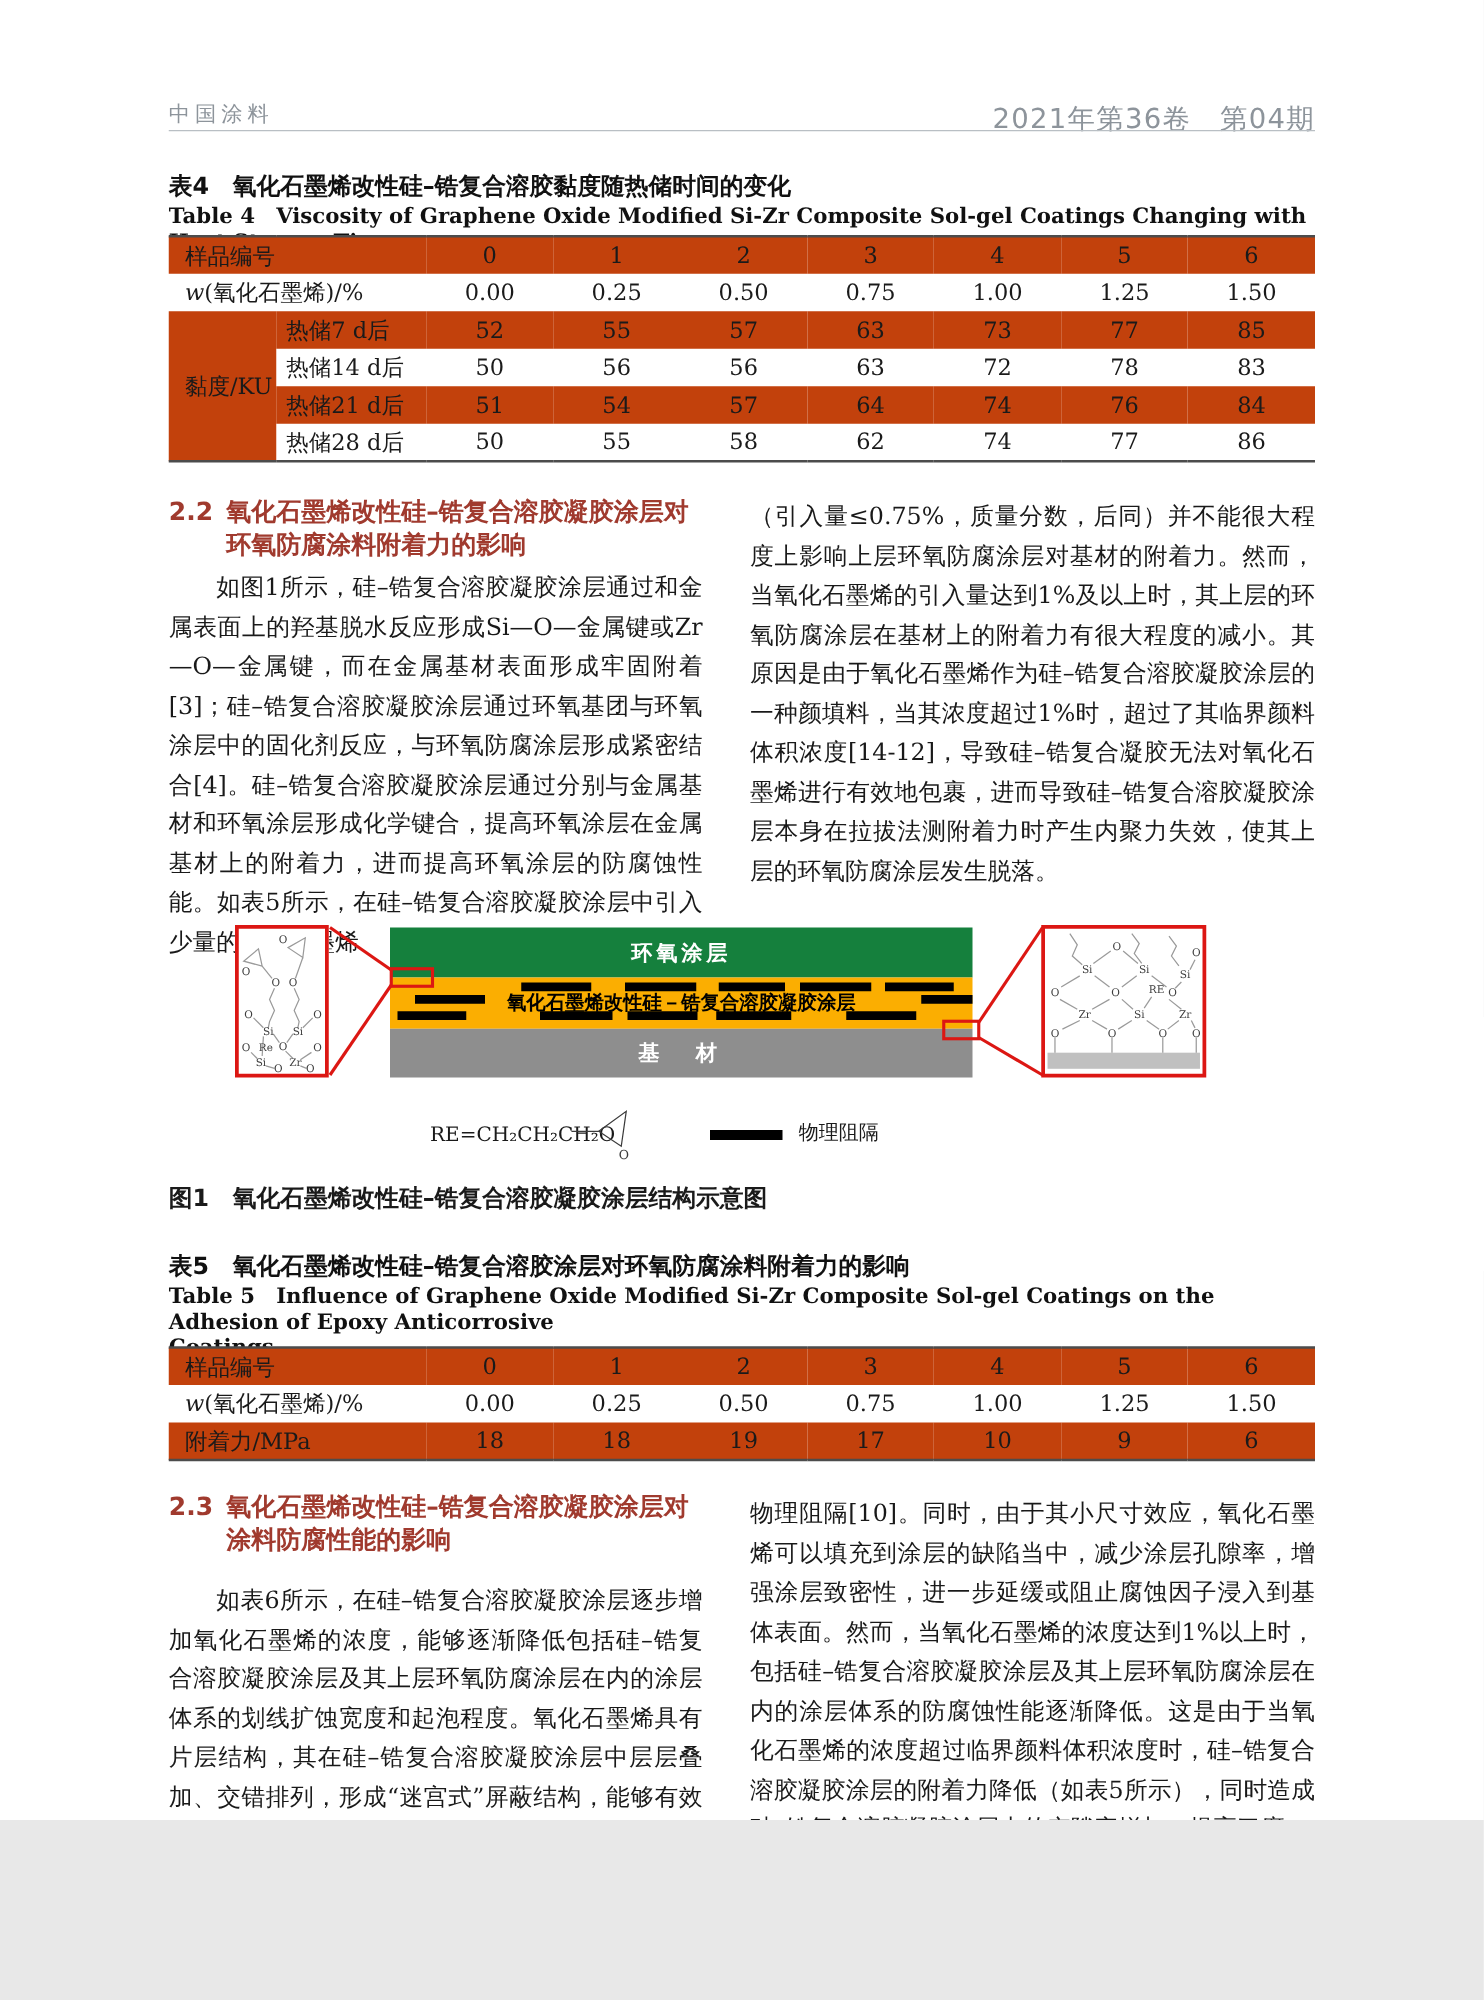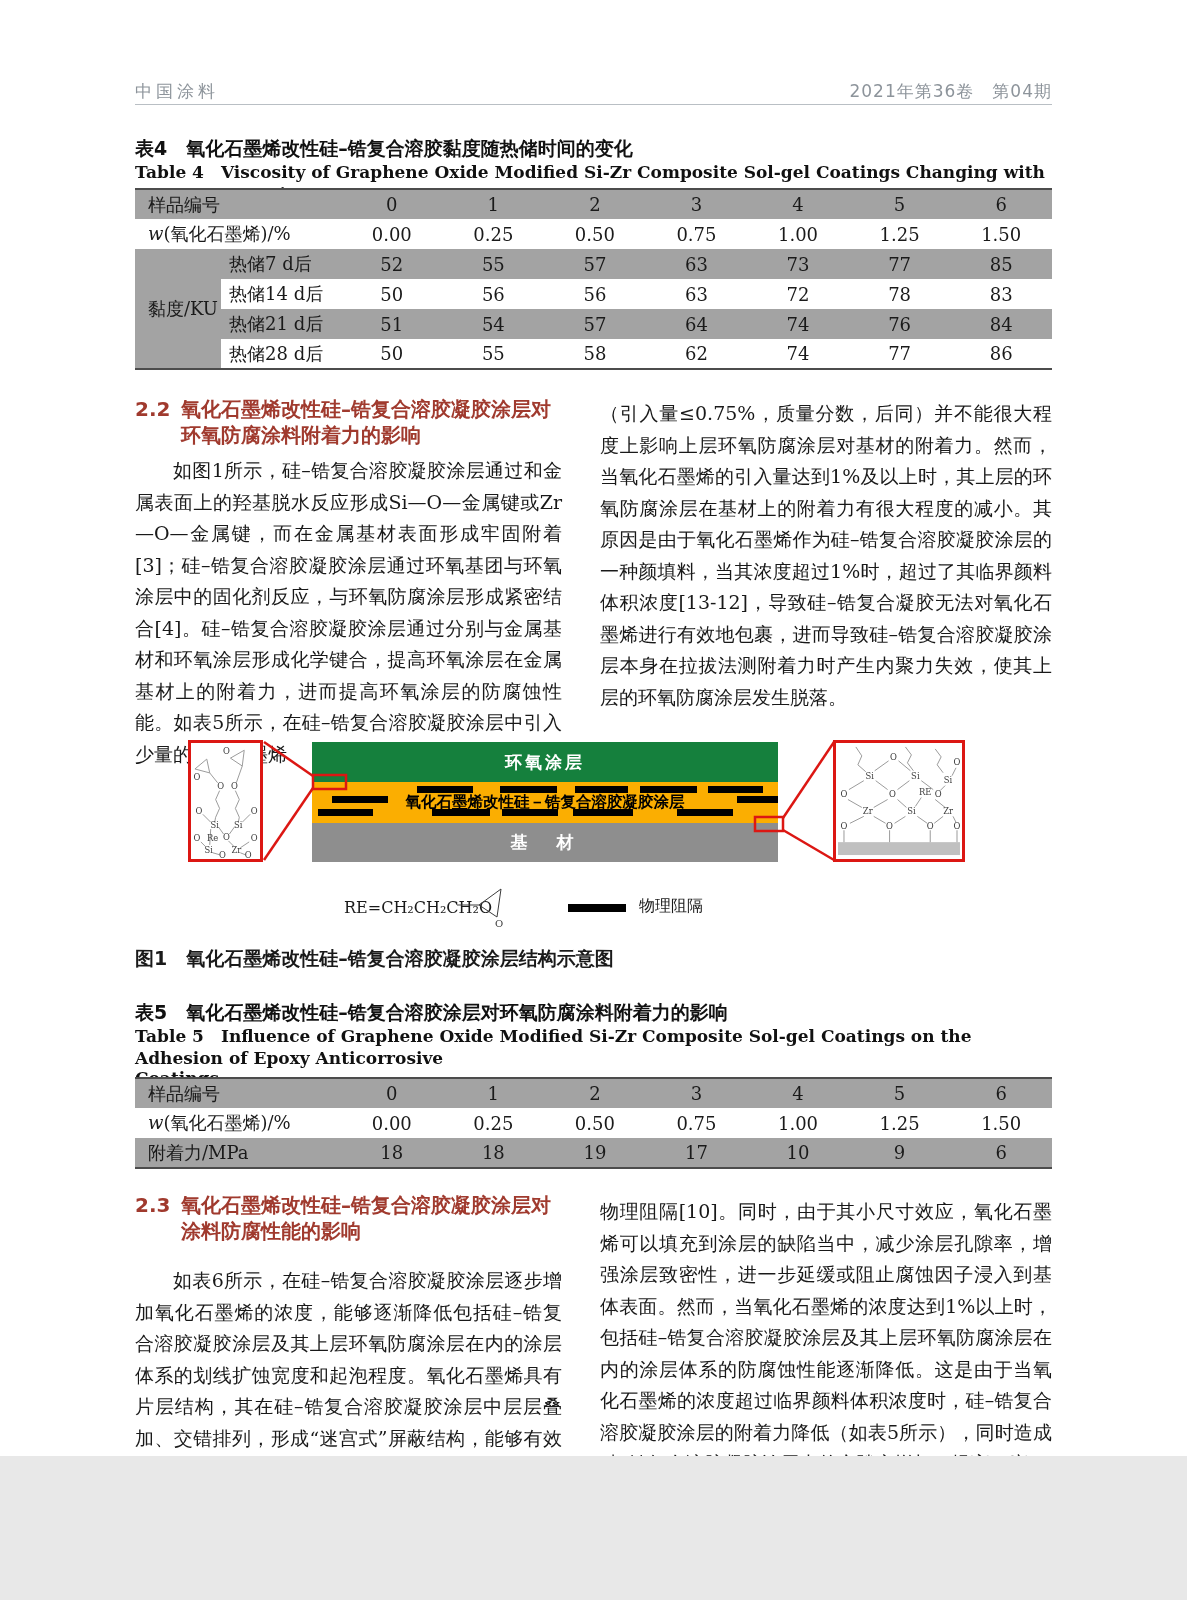--- a/index.html
+++ b/index.html
@@ -6,34 +6,34 @@
   body { background:#e8e8e8; font-family:"DejaVu Serif","Liberation Serif",serif; }
   #page { position:relative; width:1187px; height:1456px; background:#ffffff; margin:0 auto; overflow:hidden; color:#1a1a1a; }
 
   .abs { position:absolute; }
   .sans { font-family:"DejaVu Sans","Liberation Sans",sans-serif; }
   .serif { font-family:"DejaVu Serif","Liberation Serif",serif; }
   .center { text-align:left; }
 
   
   .journal-name { left:135px; top:80px; font-size:17px; color:#8d949b; letter-spacing:4px; }
-  .issue-info { top:80px; right:135px; font-size:17px; color:#8d949b; letter-spacing:1px; }
+  .issue-info { top:80px; right:135px; font-size:22px; color:#8d949b; letter-spacing:1px; }
   .hdr-rule { left:135px; top:104px; width:917px; height:1px; background:#b9bfc4; }
 
   
   .tbl-title-zh { left:135px; width:917px; font-size:19px; font-weight:bold; color:#111; }
   .tbl-title-en { left:135px; width:917px; font-size:17px; font-weight:bold; color:#111; }
 
   
   table.paper { border-collapse:collapse; width:917px; table-layout:fixed;
     border-top:2px solid #4c4c4c; border-bottom:2px solid #4c4c4c; }
   table.paper td { height:30px; font-size:18px; text-align:center; vertical-align:middle; padding:0; }
   td.lbl { text-align:left !important; padding-left:13px !important; }
   td.sublbl { text-align:left !important; padding-left:8px !important; }
-  .pink { background:#a3a3a3; }
+  .pink { background:#c2410c; }
   .it { font-style:italic; }
 
   
   .sec-head { display:flex; color:#a03a2e; font-weight:bold; font-size:20px; line-height:26px;
     font-family:"DejaVu Sans","Liberation Sans",sans-serif; }
   .sec-num { flex:0 0 46px; }
   .sec-title { flex:1; }
   .body-par { font-size:19px; line-height:31.5px; text-align:justify; color:#191919; }
   .indent { text-indent:2em; }
   .col-left { left:135px; width:427px; }
@@ -157,21 +157,21 @@
 
   <div class="abs col-left" style="top:396px">
     <div class="sec-head">
       <span class="sec-num">2.2</span>
       <span class="sec-title">氧化石墨烯改性硅–锆复合溶胶凝胶涂层对环氧防腐涂料附着力的影响</span>
     </div>
     <p class="body-par indent" style="margin-top:7px">如图1所示，硅–锆复合溶胶凝胶涂层通过和金属表面上的羟基脱水反应形成Si—O—金属键或Zr—O—金属键，而在金属基材表面形成牢固附着[3]；硅–锆复合溶胶凝胶涂层通过环氧基团与环氧涂层中的固化剂反应，与环氧防腐涂层形成紧密结合[4]。硅–锆复合溶胶凝胶涂层通过分别与金属基材和环氧涂层形成化学键合，提高环氧涂层在金属基材上的附着力，进而提高环氧涂层的防腐蚀性能。如表5所示，在硅–锆复合溶胶凝胶涂层中引入少量的氧化石墨烯</p>
   </div>
 
   <div class="abs col-right" style="top:398px">
-    <p class="body-par">（引入量≤0.75%，质量分数，后同）并不能很大程度上影响上层环氧防腐涂层对基材的附着力。然而，当氧化石墨烯的引入量达到1%及以上时，其上层的环氧防腐涂层在基材上的附着力有很大程度的减小。其原因是由于氧化石墨烯作为硅–锆复合溶胶凝胶涂层的一种颜填料，当其浓度超过1%时，超过了其临界颜料体积浓度[13-12]，导致硅–锆复合凝胶无法对氧化石墨烯进行有效地包裹，进而导致硅–锆复合溶胶凝胶涂层本身在拉拔法测附着力时产生内聚力失效，使其上层的环氧防腐涂层发生脱落。</p>
+    <p class="body-par">（引入量≤0.75%，质量分数，后同）并不能很大程度上影响上层环氧防腐涂层对基材的附着力。然而，当氧化石墨烯的引入量达到1%及以上时，其上层的环氧防腐涂层在基材上的附着力有很大程度的减小。其原因是由于氧化石墨烯作为硅–锆复合溶胶凝胶涂层的一种颜填料，当其浓度超过1%时，超过了其临界颜料体积浓度[14-12]，导致硅–锆复合凝胶无法对氧化石墨烯进行有效地包裹，进而导致硅–锆复合溶胶凝胶涂层本身在拉拔法测附着力时产生内聚力失效，使其上层的环氧防腐涂层发生脱落。</p>
   </div>
 
   <div id="figure" class="abs">
 
     <div id="inset-left" class="inset">
       <svg width="69" height="116" viewBox="0 0 70 117">
         <g class="bond">
           <polygon points="4,26 16,16 19,30"></polygon>
           <polygon points="40,15 54,7 52,23"></polygon>
           <line x1="19" y1="30" x2="27" y2="40"></line>

